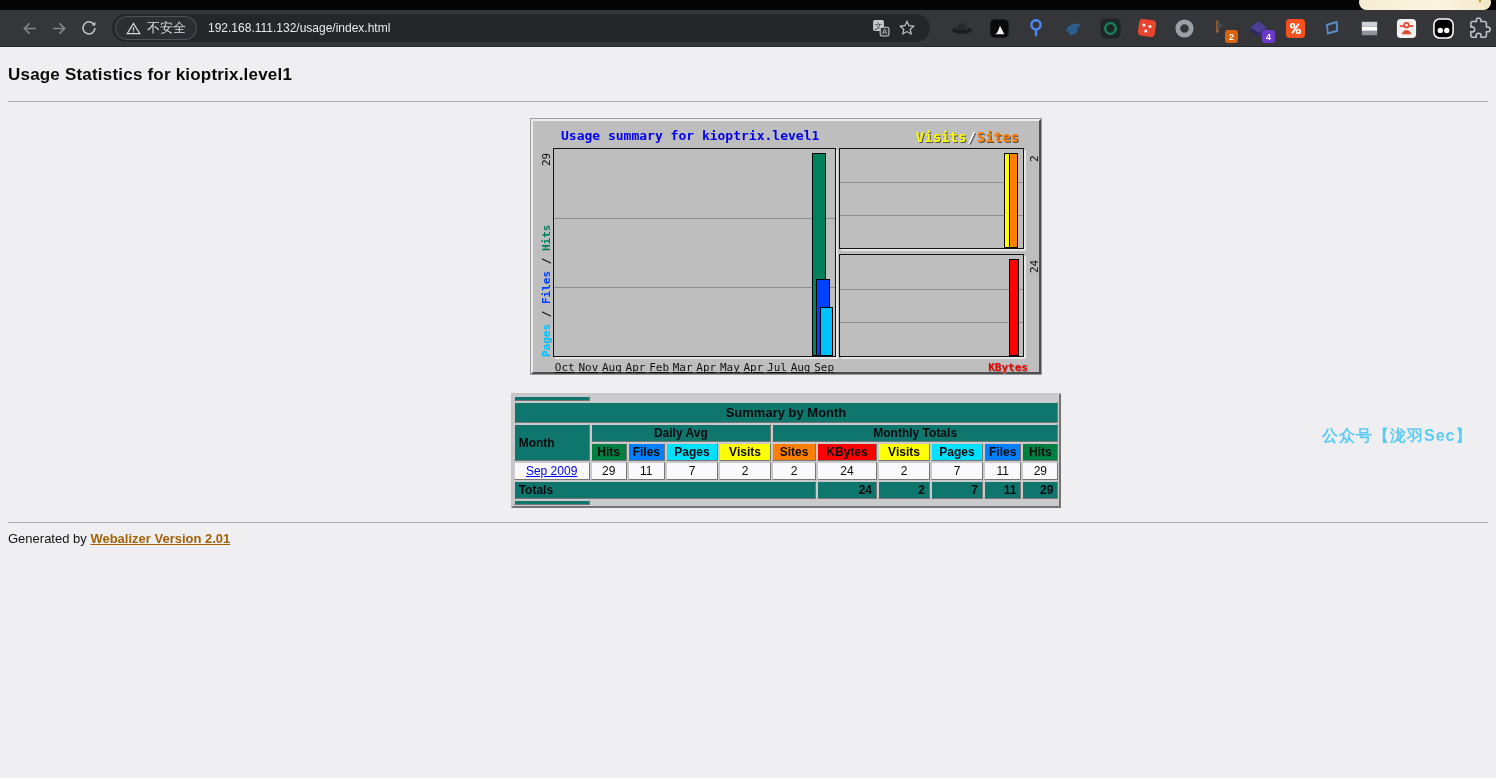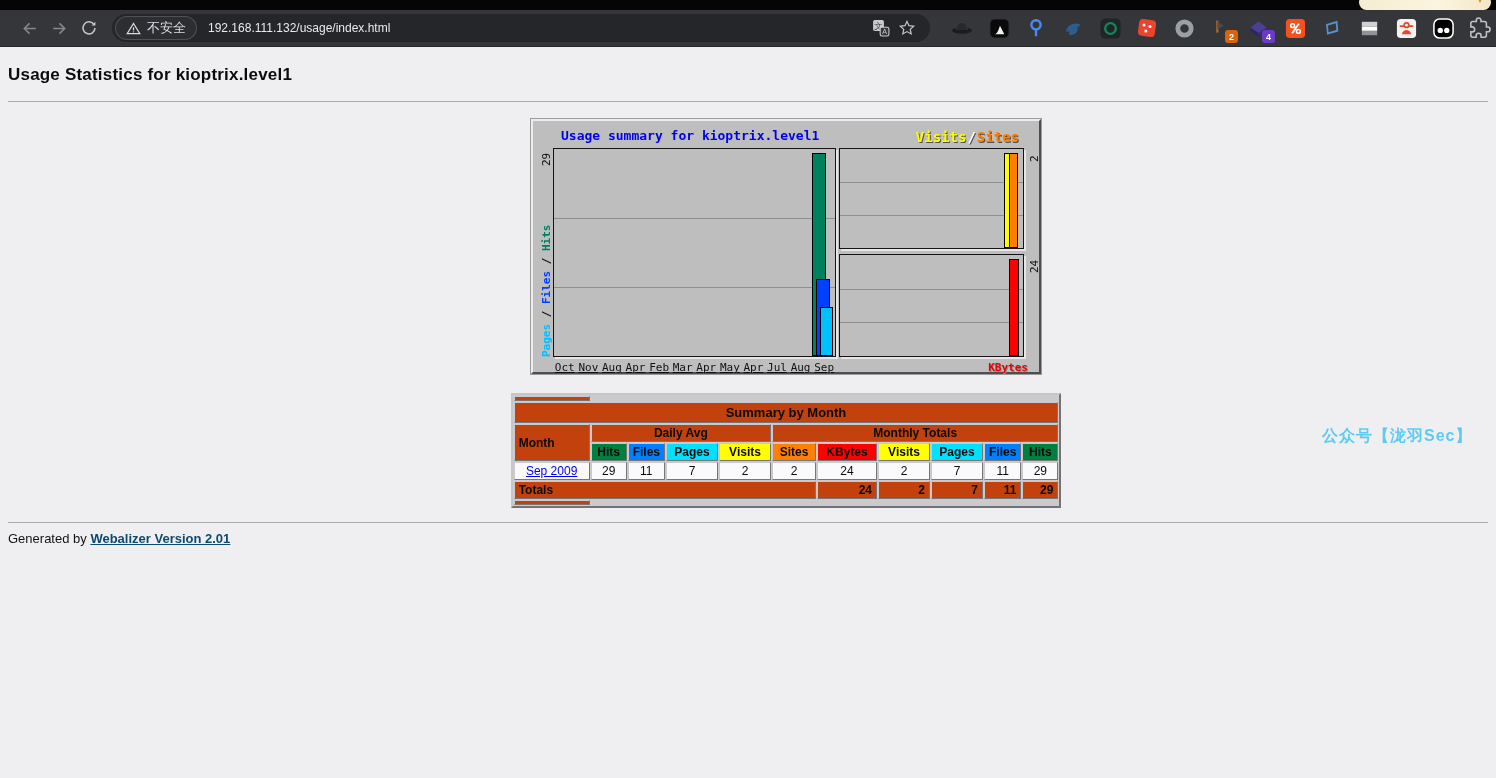--- a/index.html
+++ b/index.html
@@ -62,32 +62,32 @@
   .ylabel-series { position:absolute; left:7px; top:236px; transform-origin:0 0; transform:rotate(-90deg);
     font-size:11px; font-weight:bold; white-space:nowrap; color:#111; }
   .c-pages { color:#00C0FF; } .c-files { color:#0040FF; } .c-hits { color:#00805C; }
   .months { position:absolute; left:20px; top:240px; width:283px; display:flex; }
   .months span { flex:1; text-align:center; font-size:11px; color:#111;text-decoration:underline; }
   .kbytes-label { position:absolute; right:11px; top:240px; font-size:11px; font-weight:bold; color:#EE0000; text-shadow:1px 1px 0 #8B8B8B; }
 
   
   .summary { margin-top:19px; border-collapse:separate; border-spacing:1px; border:2px outset #C6C6C8;
     background:#CBCBCD; font-size:12px; }
-  .summary th, .summary td { border:1px outset #C9C9CB; background:#c2410c; padding:1px 4px; font-weight:bold; }
+  .summary th, .summary td { border:1px outset #C9C9CB; background:#0f766e; padding:1px 4px; font-weight:bold; }
   .summary .strip { height:5px; padding:0; width:76px; }
   .summary .tbl-title { font-size:13px; padding:2px 4px; }
   .summary td.white { background:#FAFAFC; font-weight:normal;text-align:center; }
   .summary .num { text-align:right; }
   .summary .left { text-align:left; }
   .month-link { color:#0000EE; text-decoration:underline; font-weight:normal; }
   .w-month{min-width:74px;} .w-s{min-width:36px;} .w-m{min-width:44px;} .w-l{min-width:52px;} .w-xl{min-width:60px;}
 
   
   .footer-text { font-size:13px; margin:8px 0 0 0; color:#131313; }
-  .footer-link { color:#0c4a6e; font-weight:bold; }
+  .footer-link { color:#a16207; font-weight:bold; }
 
   .watermark { position:absolute; left:1322px; top:379px; font-size:16px; font-weight:bold;
     color:#5CCBF3; letter-spacing:1px; white-space:nowrap; }
 </style>
 </head>
 <body>
 
 <div class="titlebar">
   <div class="notif-pill">
     <span class="notif-caret">▾</span>

